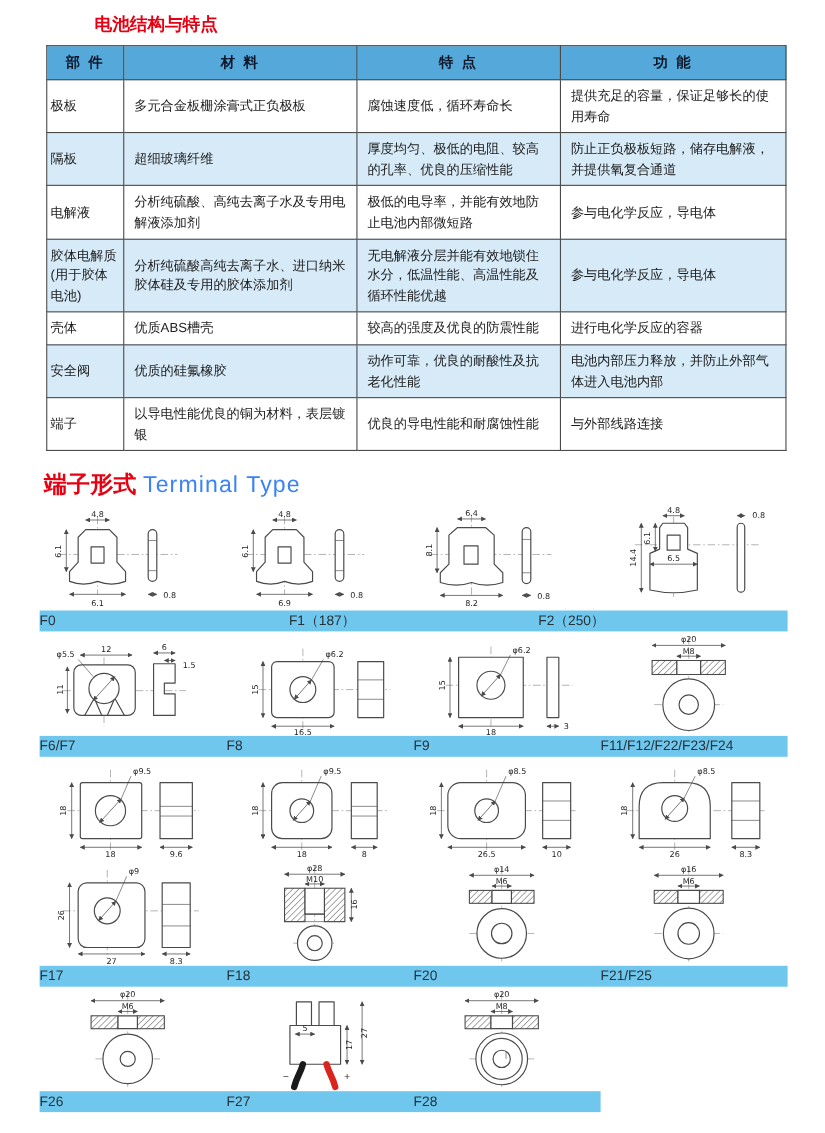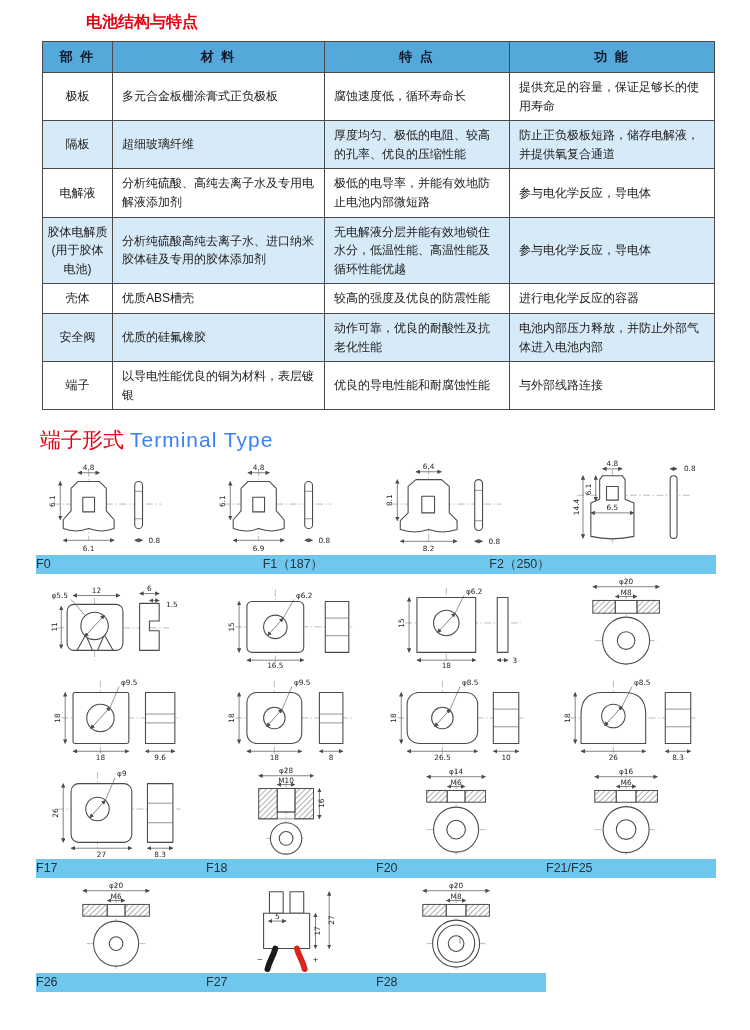--- a/index.html
+++ b/index.html
@@ -11,24 +11,24 @@
   .sec-title{font-size:16px;font-weight:bold;color:#e60012;margin:4px 0 8px 0;padding-left:46px;}
   .spec-table{width:672px;border-collapse:collapse;table-layout:fixed;margin-left:2px;}
   .spec-table th{
     background:#54a8da;font-size:13px;font-weight:bold;color:#0f172a;
     border:1px solid #4a4a4a;padding:6px 4px;letter-spacing:2px;
   }
   .spec-table td{
     border:1px solid #4a4a4a;font-size:12px;line-height:1.55;color:#1c1c1c;
     padding:5px 9px;background:#ffffff;
   }
-  .spec-table td.part{text-align:center;padding:5px 3px;}
+  .spec-table td.part{padding:5px 3px;}
   .spec-table tr.alt td{background:#d6eaf8;}
   .term-title{margin:16px 0 6px 0;font-size:21px;}
-  .term-title .cn{color:#e60012;font-weight:normal;margin-right:6px;}
+  .term-title .cn{color:#e60012;font-weight:bold;margin-right:6px;}
   .term-title .en{color:#3b82f6;font-weight:normal;letter-spacing:1px;}
   .term-grid{width:680px;margin-left:-4px;}
   .t-row{width:680px;}
   .t-draws{display:flex;height:95px;}
   .t-cell{width:170px;height:95px;}
   .t-bar{display:flex;height:19px;background:#6fc7ee;}
   .t-bar.w3{width:75%;}
   .t-bar .lbl{
     flex:1;font-size:12.5px;line-height:19px;color:#26323a;
     white-space:nowrap;overflow:hidden;
@@ -281,20 +281,26 @@
             <text class="dt" x="80" y="21" text-anchor="middle">M8</text>
             <rect class="hatchr" x="46" y="27" width="23" height="13"></rect>
             <rect class="hatchr" x="91" y="27" width="23" height="13"></rect>
             <rect class="shape" x="69" y="27" width="22" height="13"></rect>
             <line class="cl" x1="48" y1="68" x2="112" y2="68"></line>
             <circle class="shape" cx="80" cy="68" r="24"></circle>
             <circle class="shape" cx="80" cy="68" r="9"></circle>
           </svg>
         </div>
       </div>
+      <div class="t-bar">
+        <div class="lbl">F6/F7</div>
+        <div class="lbl">F8</div>
+        <div class="lbl">F9</div>
+        <div class="lbl">F11/F12/F22/F23/F24</div>
+      </div>
     </div>
 
     <div class="t-row">
       <div class="t-draws">
         <div class="t-cell">
           <svg class="draw" viewBox="0 0 170 97">
             <line class="cl" x1="64" y1="12" x2="64" y2="88"></line>
               <line class="cl" x1="24" y1="50" x2="146" y2="50"></line>
             <rect class="shape" x="36" y="24" width="57" height="52" rx="2"></rect>
             <circle class="shape" cx="64" cy="50" r="14"></circle>

